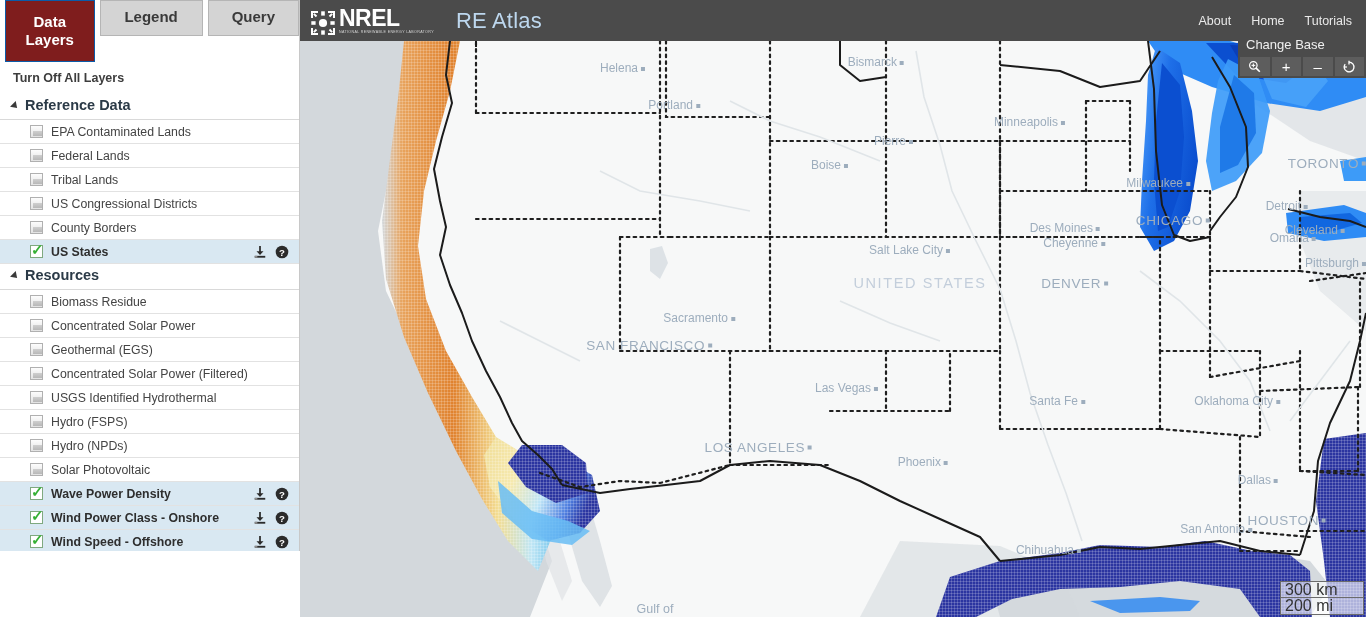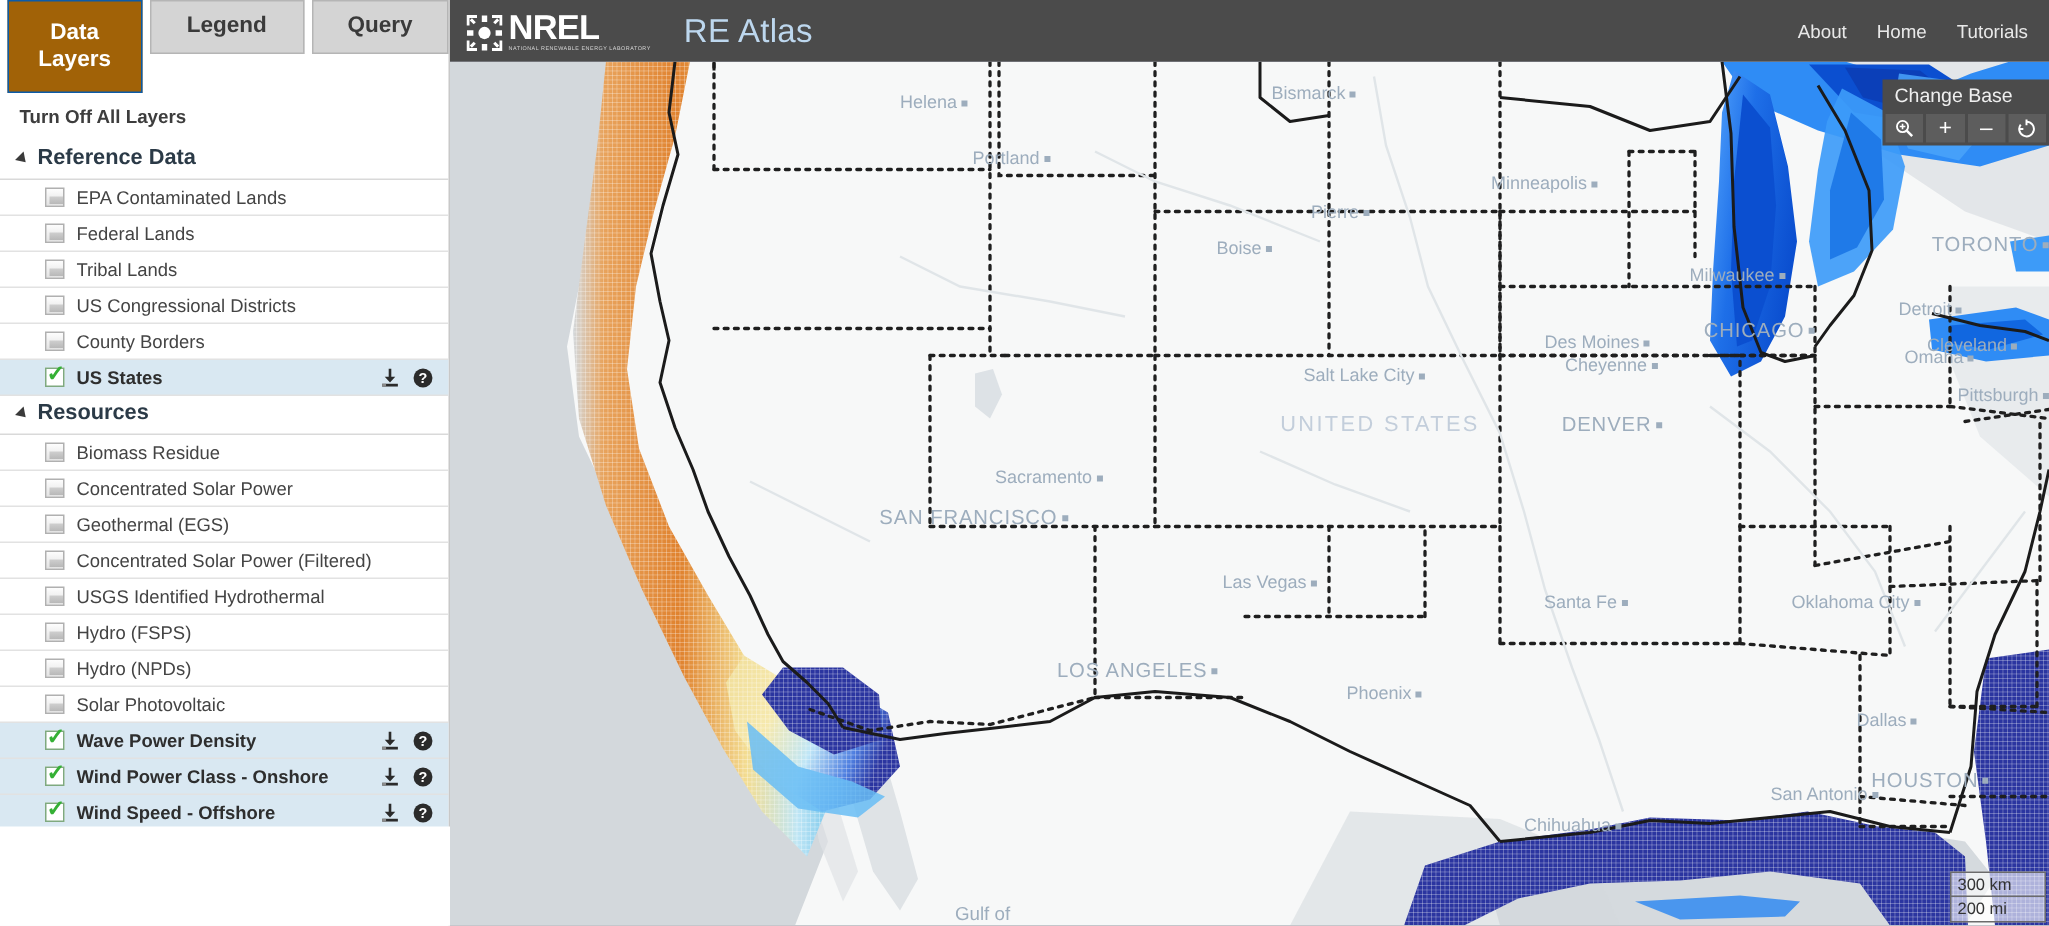--- a/index.html
+++ b/index.html
@@ -29,21 +29,21 @@
     color: #3a3a3a;
     font-size: 15px; font-weight: bold;
     text-align: center;
     cursor: pointer;
     line-height: 1.18;
     padding: 7px 4px;
     margin-left: 5px;
     user-select: none;
   }
   .tab.active {
-    background: #a16207;
+    background: #7f1d1d;
     border-color: #0b5ba8;
     color: #ffffff;
   }
   #tab-data-layers { width: 98px; height: 62px; margin-left: 5px;
      display:flex; align-items:center; justify-content:center; }
   #tab-legend { width: 113px; height: 36px; }
   #tab-query  { width: 100px; height: 36px; }
 
   #turn-off-all {
     font-size: 12.5px;
@@ -115,21 +115,21 @@
   .icon-dl, .icon-help { width: 14px; height: 14px; flex: 0 0 auto; }
 
   
   #header {
     position: absolute; left: 300px; top: 0;
     width: 1066px; height: 41px;
     background: #4b4b4b;
     display: flex; align-items: center;
     z-index: 15;
   }
-  #logo-wrap { display: flex; align-items: center; margin-left: 11px; }
+  #logo-wrap { display: flex; align-items: flex-end; margin-left: 11px; }
   #logo-mark { width: 24px; height: 24px; margin-top: 2px; }
   #logo-text-wrap { margin-left: 4px; }
   #logo-word {
     color: #ffffff; font-size: 23px; font-weight: bold;
     letter-spacing: -0.5px; line-height: 22px;
   }
   #logo-tag {
     color: #d6d6d6; font-size: 3.6px; letter-spacing: 0.35px;
     line-height: 6px; white-space: nowrap;
   }
@@ -177,23 +177,23 @@
   .water-label {
     position: absolute;
     font-size: 12.5px; color: #9dadbd; font-style: normal;
     white-space: nowrap;
     transform: translate(-50%,-50%);
     pointer-events: none;
   }
 
   
   #map-controls {
-    position: absolute; right: 0; top: 53px;
+    position: absolute; right: 0; top: 34px;
     z-index: 30;
-    width: 111px;
+    width: 128px;
   }
   #change-base {
     background: #4b4b4b;
     color: #efefef;
     font-size: 13px;
     padding: 3px 8px 3px 8px;
     cursor: pointer;
   }
   #zoom-btns { display: flex; background: #4b4b4b; padding: 2px; gap: 2px; }
   .zbtn {
@@ -205,22 +205,22 @@
     font-size: 15px; line-height: 17px;
     cursor: pointer;
     display: flex; align-items: center; justify-content: center;
     font-family: "Liberation Sans", sans-serif;
   }
 
   
   #scalebar {
     position: absolute; right: 2px; bottom: 2px;
     z-index: 30;
-    width: 64px;
-    font-size: 11px;
+    width: 84px;
+    font-size: 16px;
     color: #333;
     margin-top: 32px;
   }
   .scale-row {
     border: 1px solid #6b6b6b;
     border-top: none;
     background: rgba(255,255,255,0.62);
     padding: 0 4px;
     height: 17px; line-height: 16px;
   }

